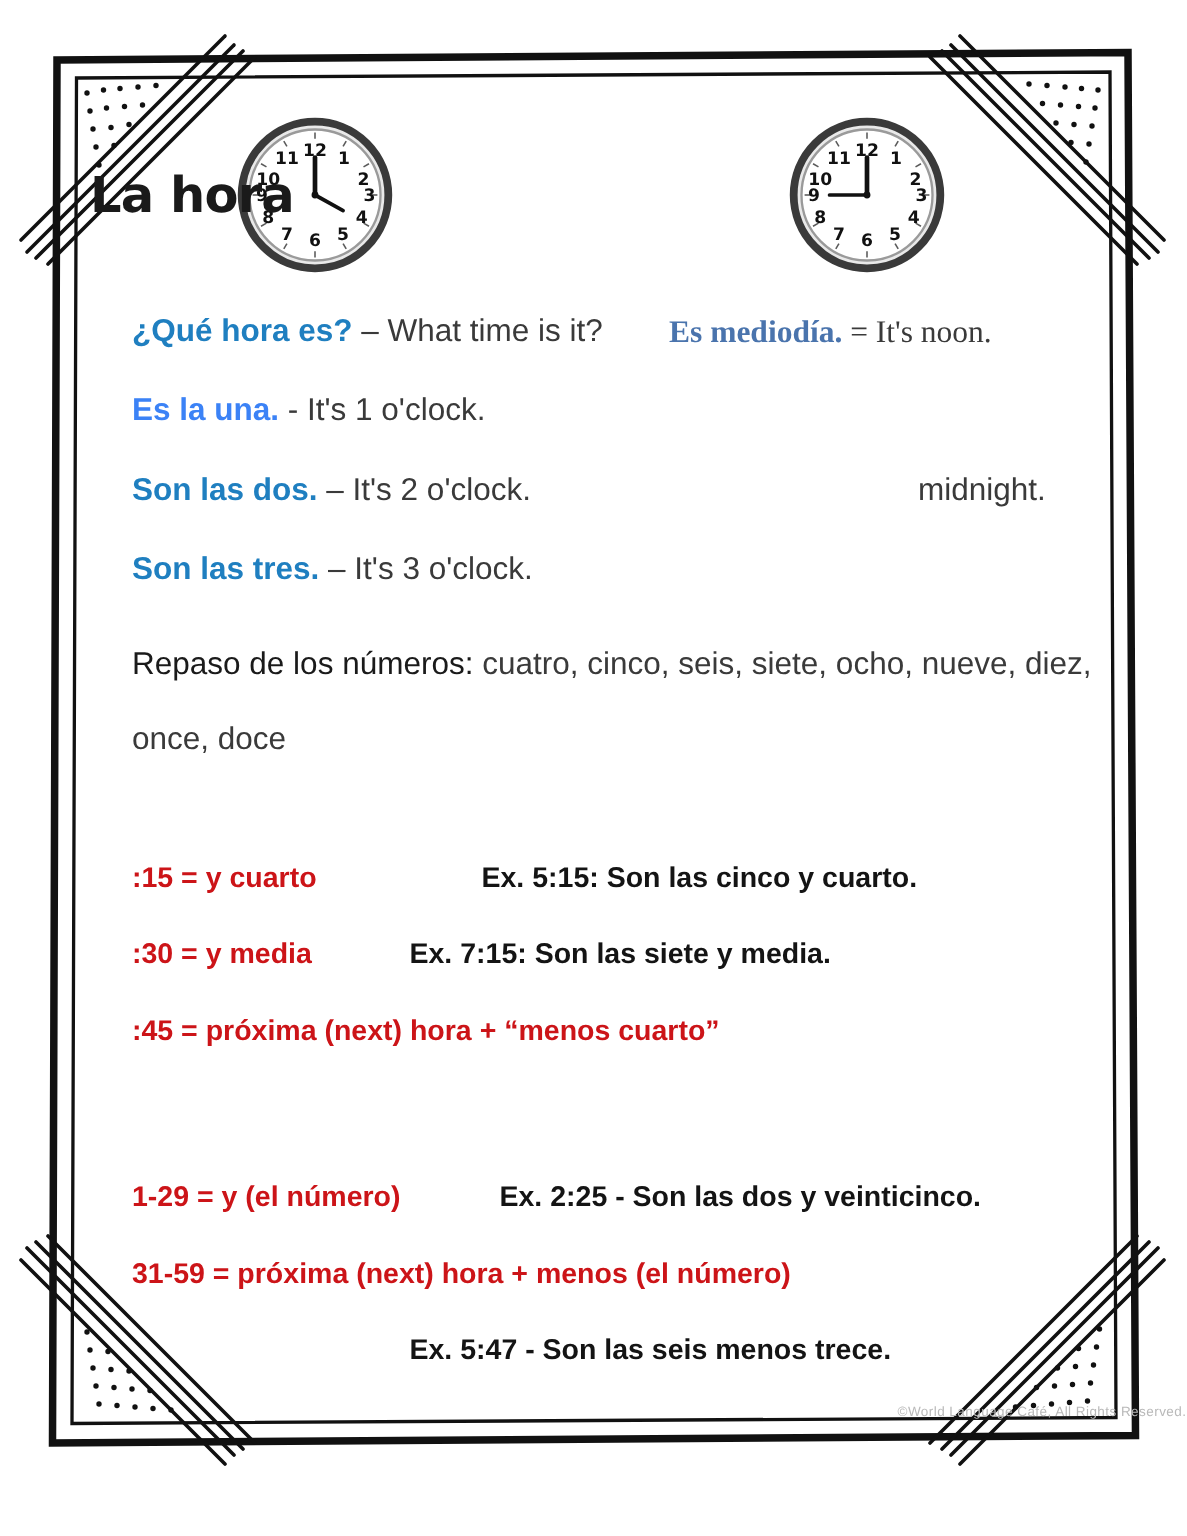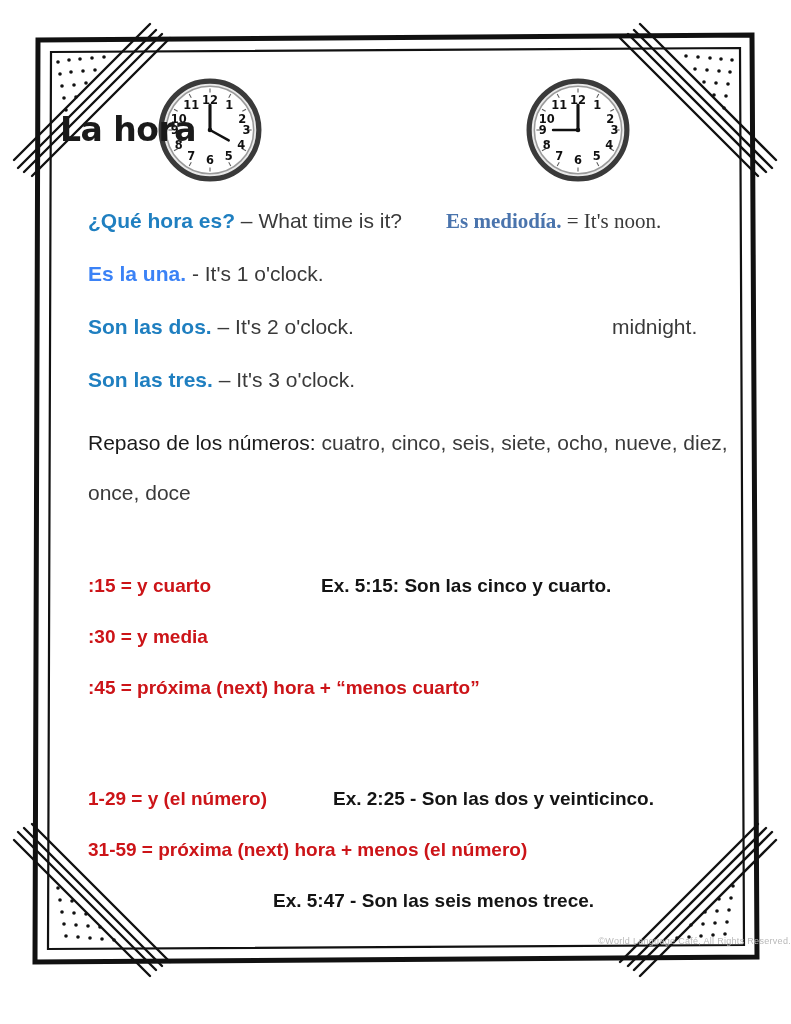--- a/index.html
+++ b/index.html
@@ -343,20 +343,21 @@
     <span class="lead">Repaso de los números:</span><span> cuatro, cinco, seis, siete, ocho, nueve, diez, once, doce</span>
   </div>
 
   <div class="rules" id="rules-a">
     <div class="rule r1">
       <span class="key">:15 = y cuarto</span>
       <span class="ex">Ex. 5:15: Son las cinco y cuarto.</span>
     </div>
     <div class="rule r2">
       <span class="key">:30 = y media</span>
+      <span class="ex">Ex. 7:15: Son las siete y media.</span>
     </div>
     <div class="rule r3">
       <span class="key">:45 = próxima (next) hora + “menos cuarto”</span>
     </div>
   </div>
 
   <div class="rules" id="rules-b">
     <div class="rule r4">
       <span class="key">1-29 = y (el número)</span>
       <span class="ex">Ex. 2:25 - Son las dos y veinticinco.</span>

